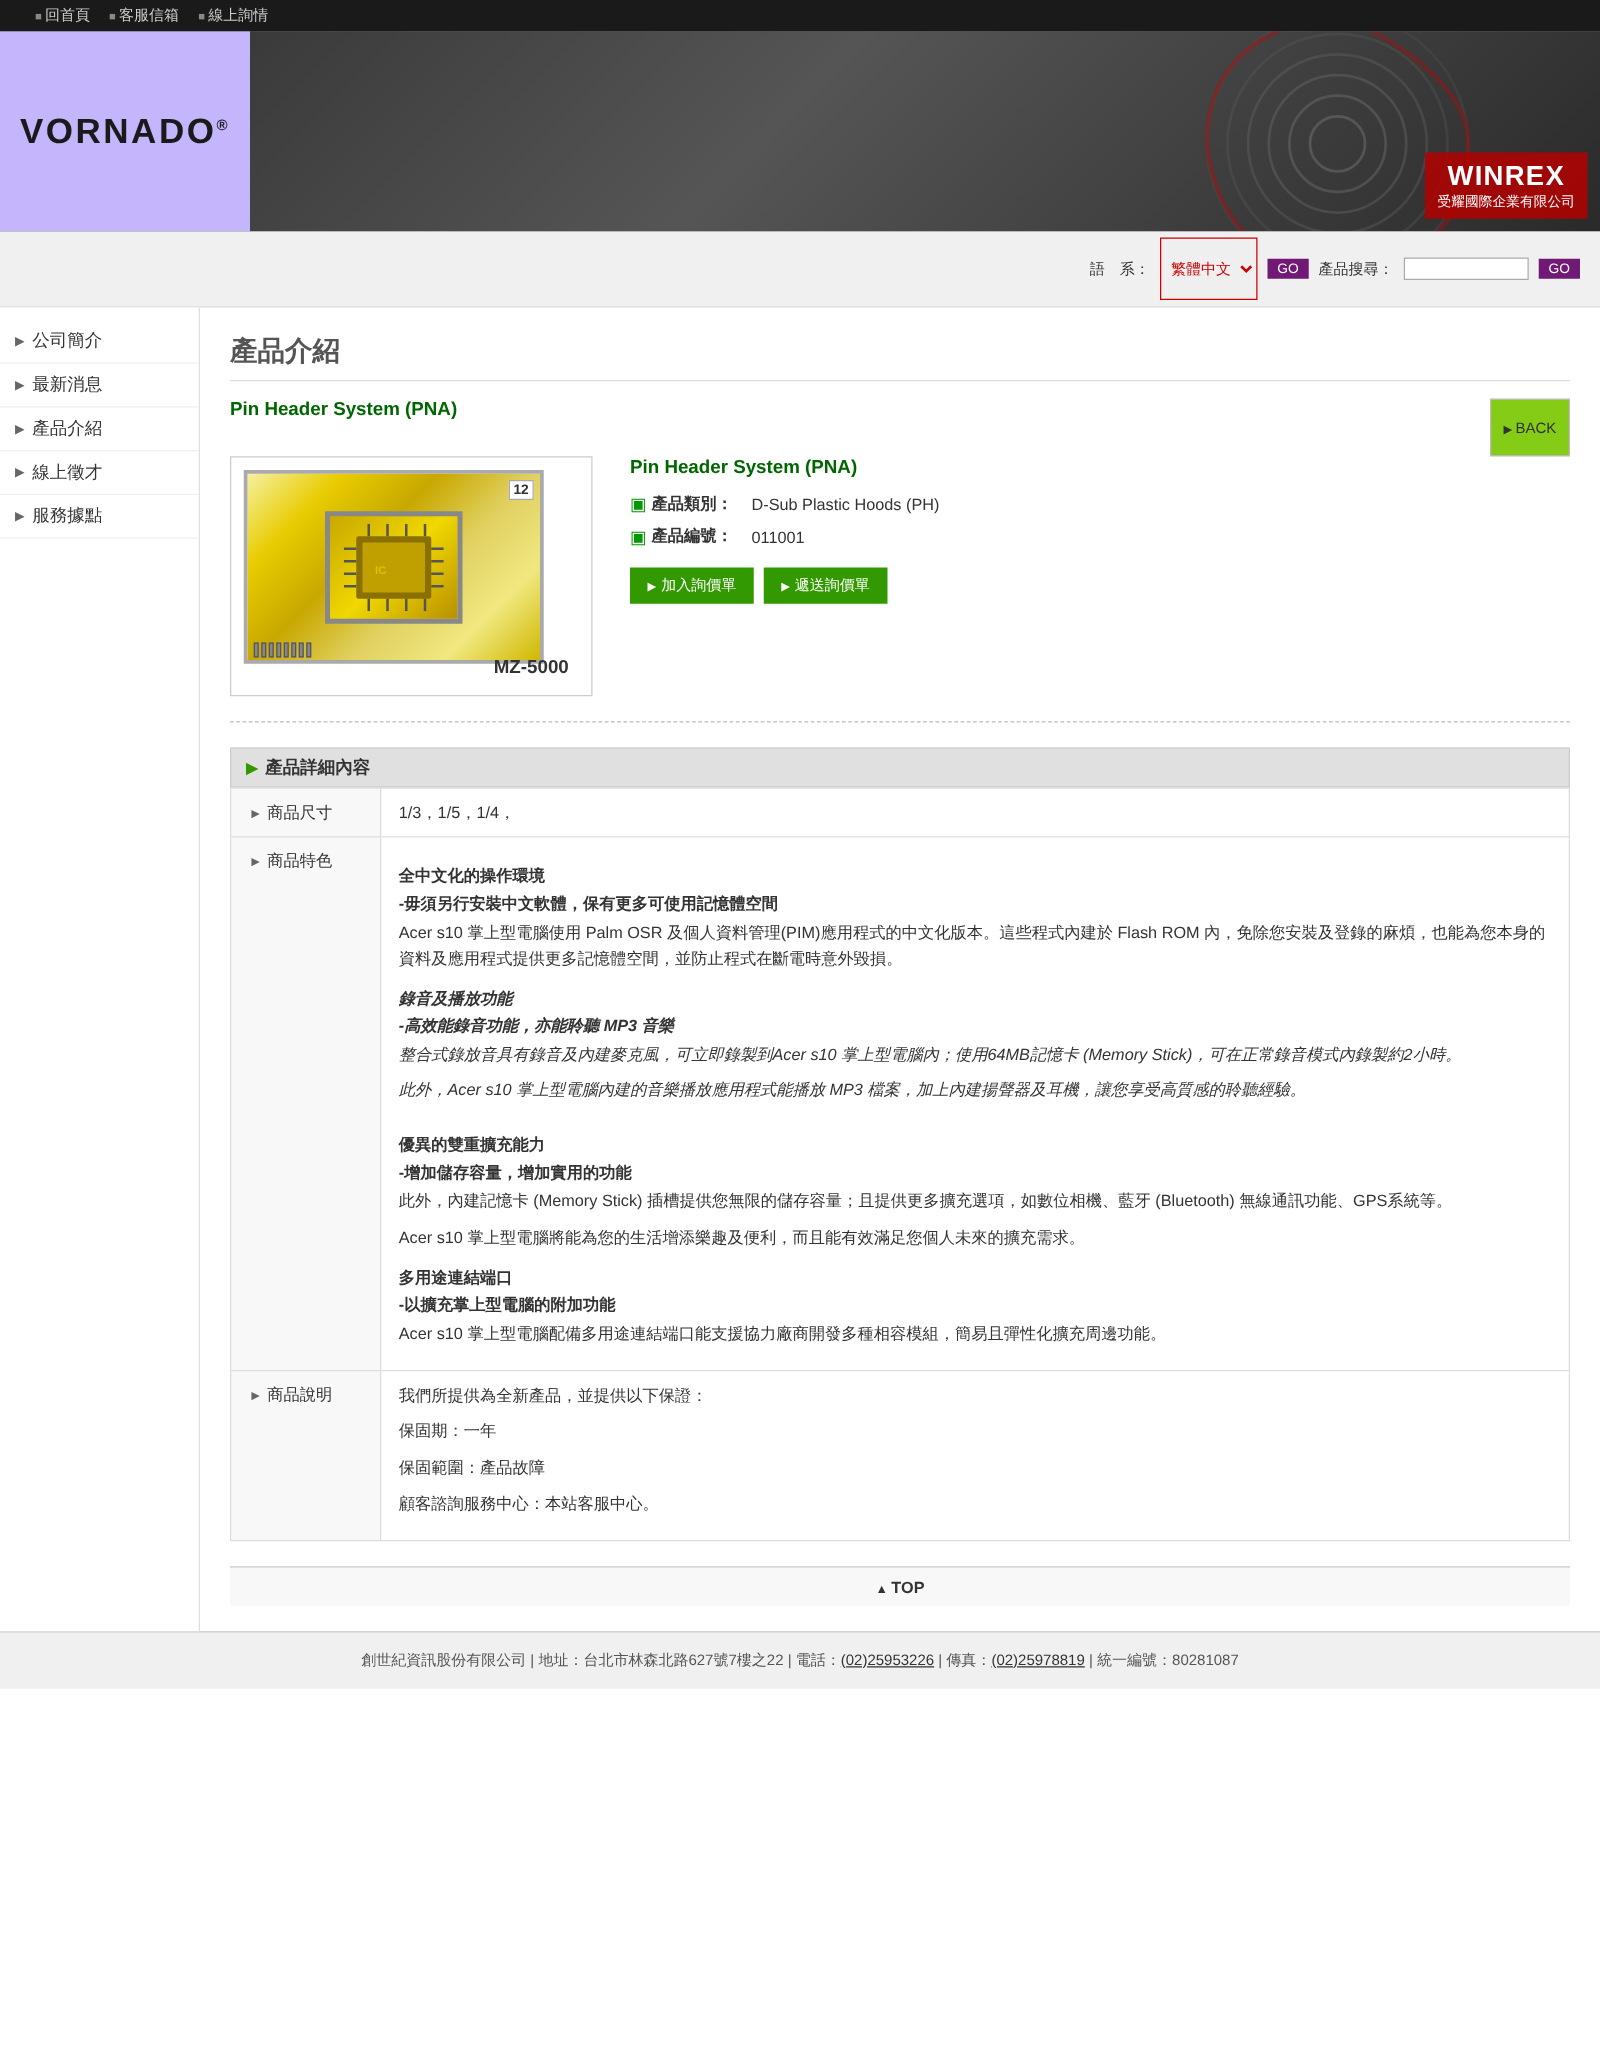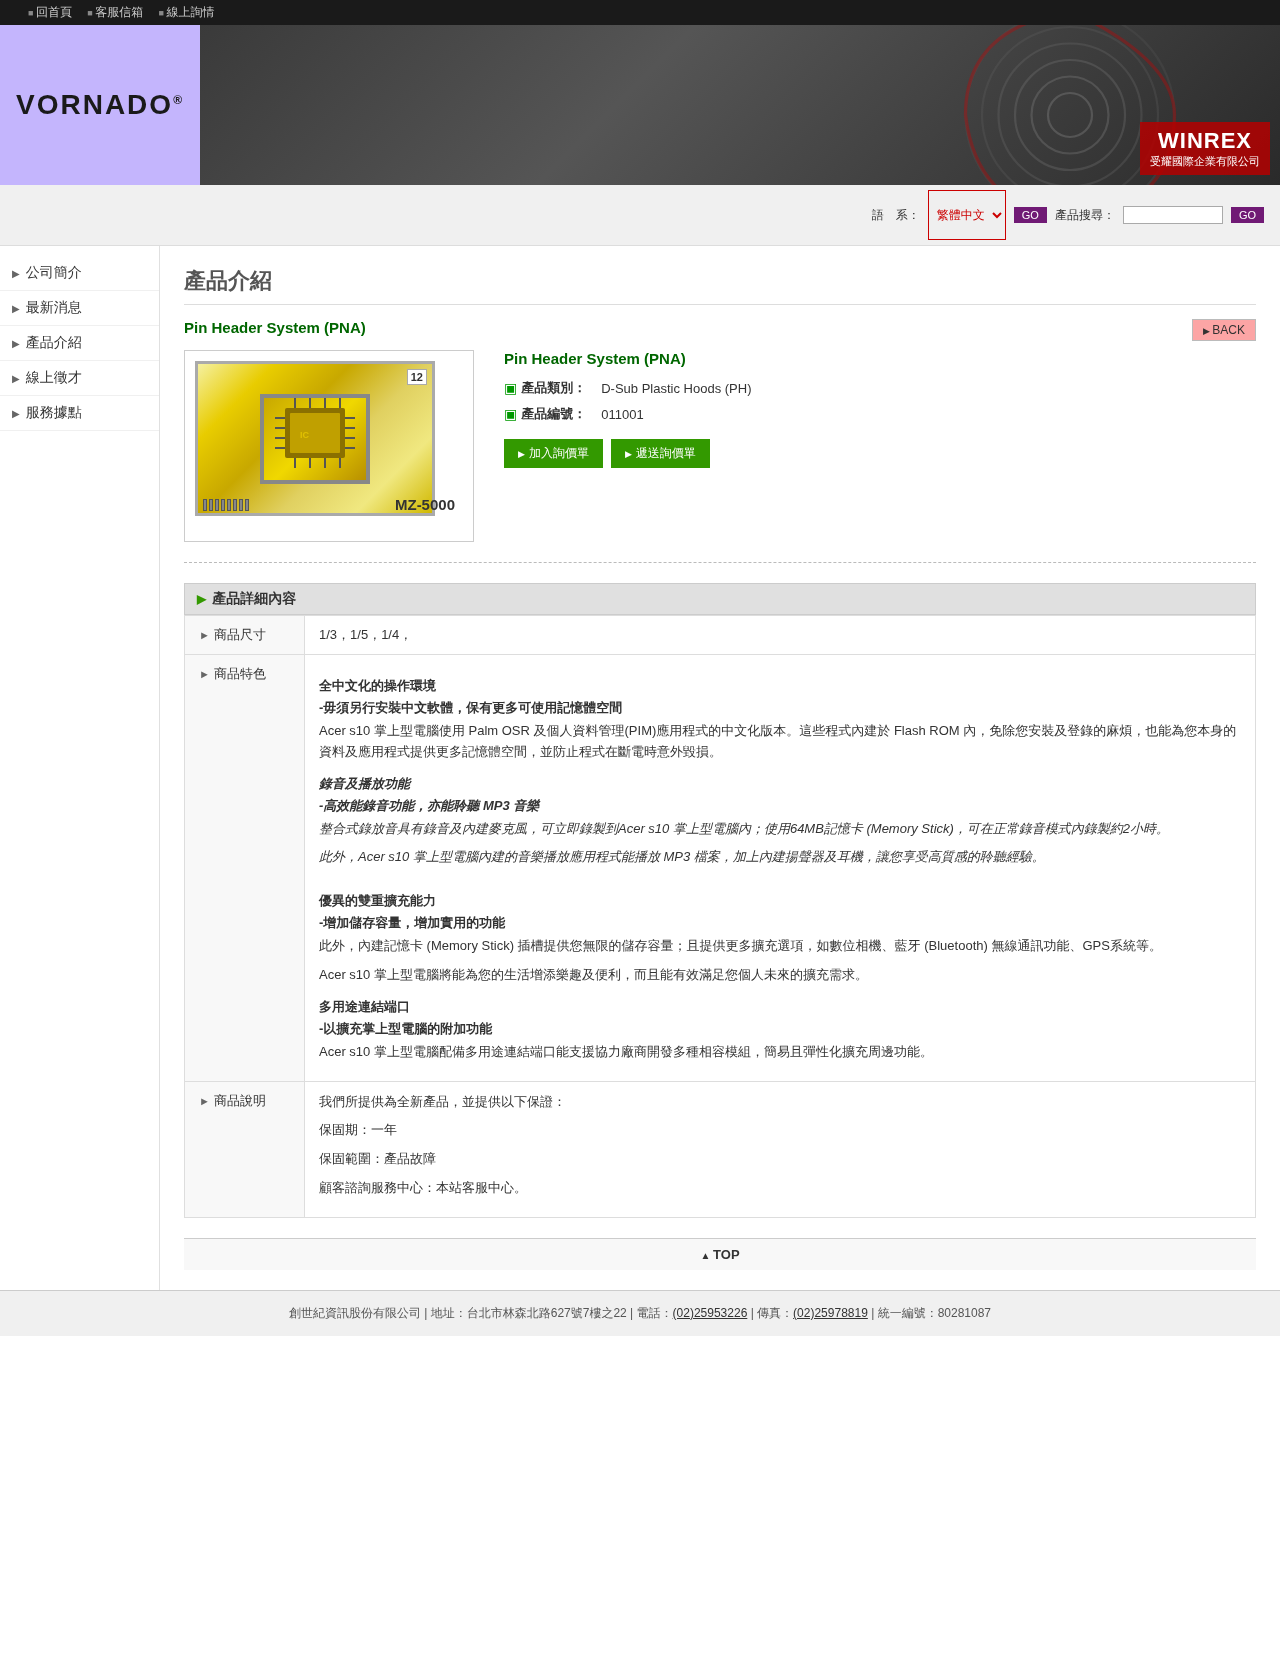--- a/index.html
+++ b/index.html
@@ -148,24 +148,24 @@
       padding-bottom: 8px;
     }
     .product-section-title {
       color: #006600;
       font-size: 15px;
       font-weight: bold;
       margin-bottom: 14px;
     }
     .back-btn {
       float: right;
-      background: #fca5a5;
+      background: #84cc16;
       border: 1px solid #bbb;
       color: #333;
-      padding: 3px 10px;
+      padding: 15px 10px;
       font-size: 12px;
       cursor: pointer;
       text-decoration: none;
     }
     .back-btn::before { content: "▶ "; font-size: 9px; }
 
     
     .product-top {
       display: flex;
       gap: 30px;
@@ -402,21 +402,21 @@
         <a href="#" class="back-btn">BACK</a>
         <div class="product-section-title">Pin Header System (PNA)</div>
       </div>
 
       <div class="product-top">
         <div class="product-image-box">
 
           <div style="position:relative; width:270px; height:170px;">
 
             <div style="width:240px; height:155px; background: linear-gradient(135deg, #f5f0a0 0%, #e8cc00 20%, #c8a800 40%, #e0d060 60%, #f0e880 80%, #d0b800 100%); border: 3px solid #aaa; position:relative; display:flex; align-items:center; justify-content:center;">
-              <div style="width:110px; height:90px; background: linear-gradient(135deg, #c8a800 0%, #f0d800 50%, #b89000 100%); border: 4px solid #888; display:flex; justify-content:center;">
+              <div style="width:110px; height:90px; background: linear-gradient(135deg, #c8a800 0%, #f0d800 50%, #b89000 100%); border: 4px solid #888; display:flex; align-items:center; justify-content:center;">
                 <svg width="80" height="70" viewBox="0 0 80 70">
                   <rect x="10" y="10" width="60" height="50" fill="#8a7000" rx="2"></rect>
                   <rect x="15" y="15" width="50" height="40" fill="#c0a000" rx="1"></rect>
                   <line x1="0" y1="20" x2="10" y2="20" stroke="#555" stroke-width="2"></line>
                   <line x1="0" y1="30" x2="10" y2="30" stroke="#555" stroke-width="2"></line>
                   <line x1="0" y1="40" x2="10" y2="40" stroke="#555" stroke-width="2"></line>
                   <line x1="0" y1="50" x2="10" y2="50" stroke="#555" stroke-width="2"></line>
                   <line x1="70" y1="20" x2="80" y2="20" stroke="#555" stroke-width="2"></line>
                   <line x1="70" y1="30" x2="80" y2="30" stroke="#555" stroke-width="2"></line>
                   <line x1="70" y1="40" x2="80" y2="40" stroke="#555" stroke-width="2"></line>
@@ -438,21 +438,21 @@
                 <div style="width:4px; height:12px; background:#888; border:1px solid #555;"></div>
                 <div style="width:4px; height:12px; background:#888; border:1px solid #555;"></div>
                 <div style="width:4px; height:12px; background:#888; border:1px solid #555;"></div>
                 <div style="width:4px; height:12px; background:#888; border:1px solid #555;"></div>
                 <div style="width:4px; height:12px; background:#888; border:1px solid #555;"></div>
                 <div style="width:4px; height:12px; background:#888; border:1px solid #555;"></div>
                 <div style="width:4px; height:12px; background:#888; border:1px solid #555;"></div>
                 <div style="width:4px; height:12px; background:#888; border:1px solid #555;"></div>
               </div>
             </div>
-            <div class="product-img-label" style="position:absolute; bottom:18px; right:8px; font-size:15px; font-weight:bold; color:#333;">MZ-5000</div>
+            <div class="product-img-label" style="position:absolute; bottom:4px; right:8px; font-size:15px; font-weight:bold; color:#333;">MZ-5000</div>
           </div>
         </div>
 
         <div class="product-info">
           <div class="product-name">Pin Header System (PNA)</div>
 
           <div class="product-field">
             <span class="field-icon">▣</span>
             <span class="field-label">產品類別：</span>
             <span class="field-value">D-Sub Plastic Hoods (PH)</span>

